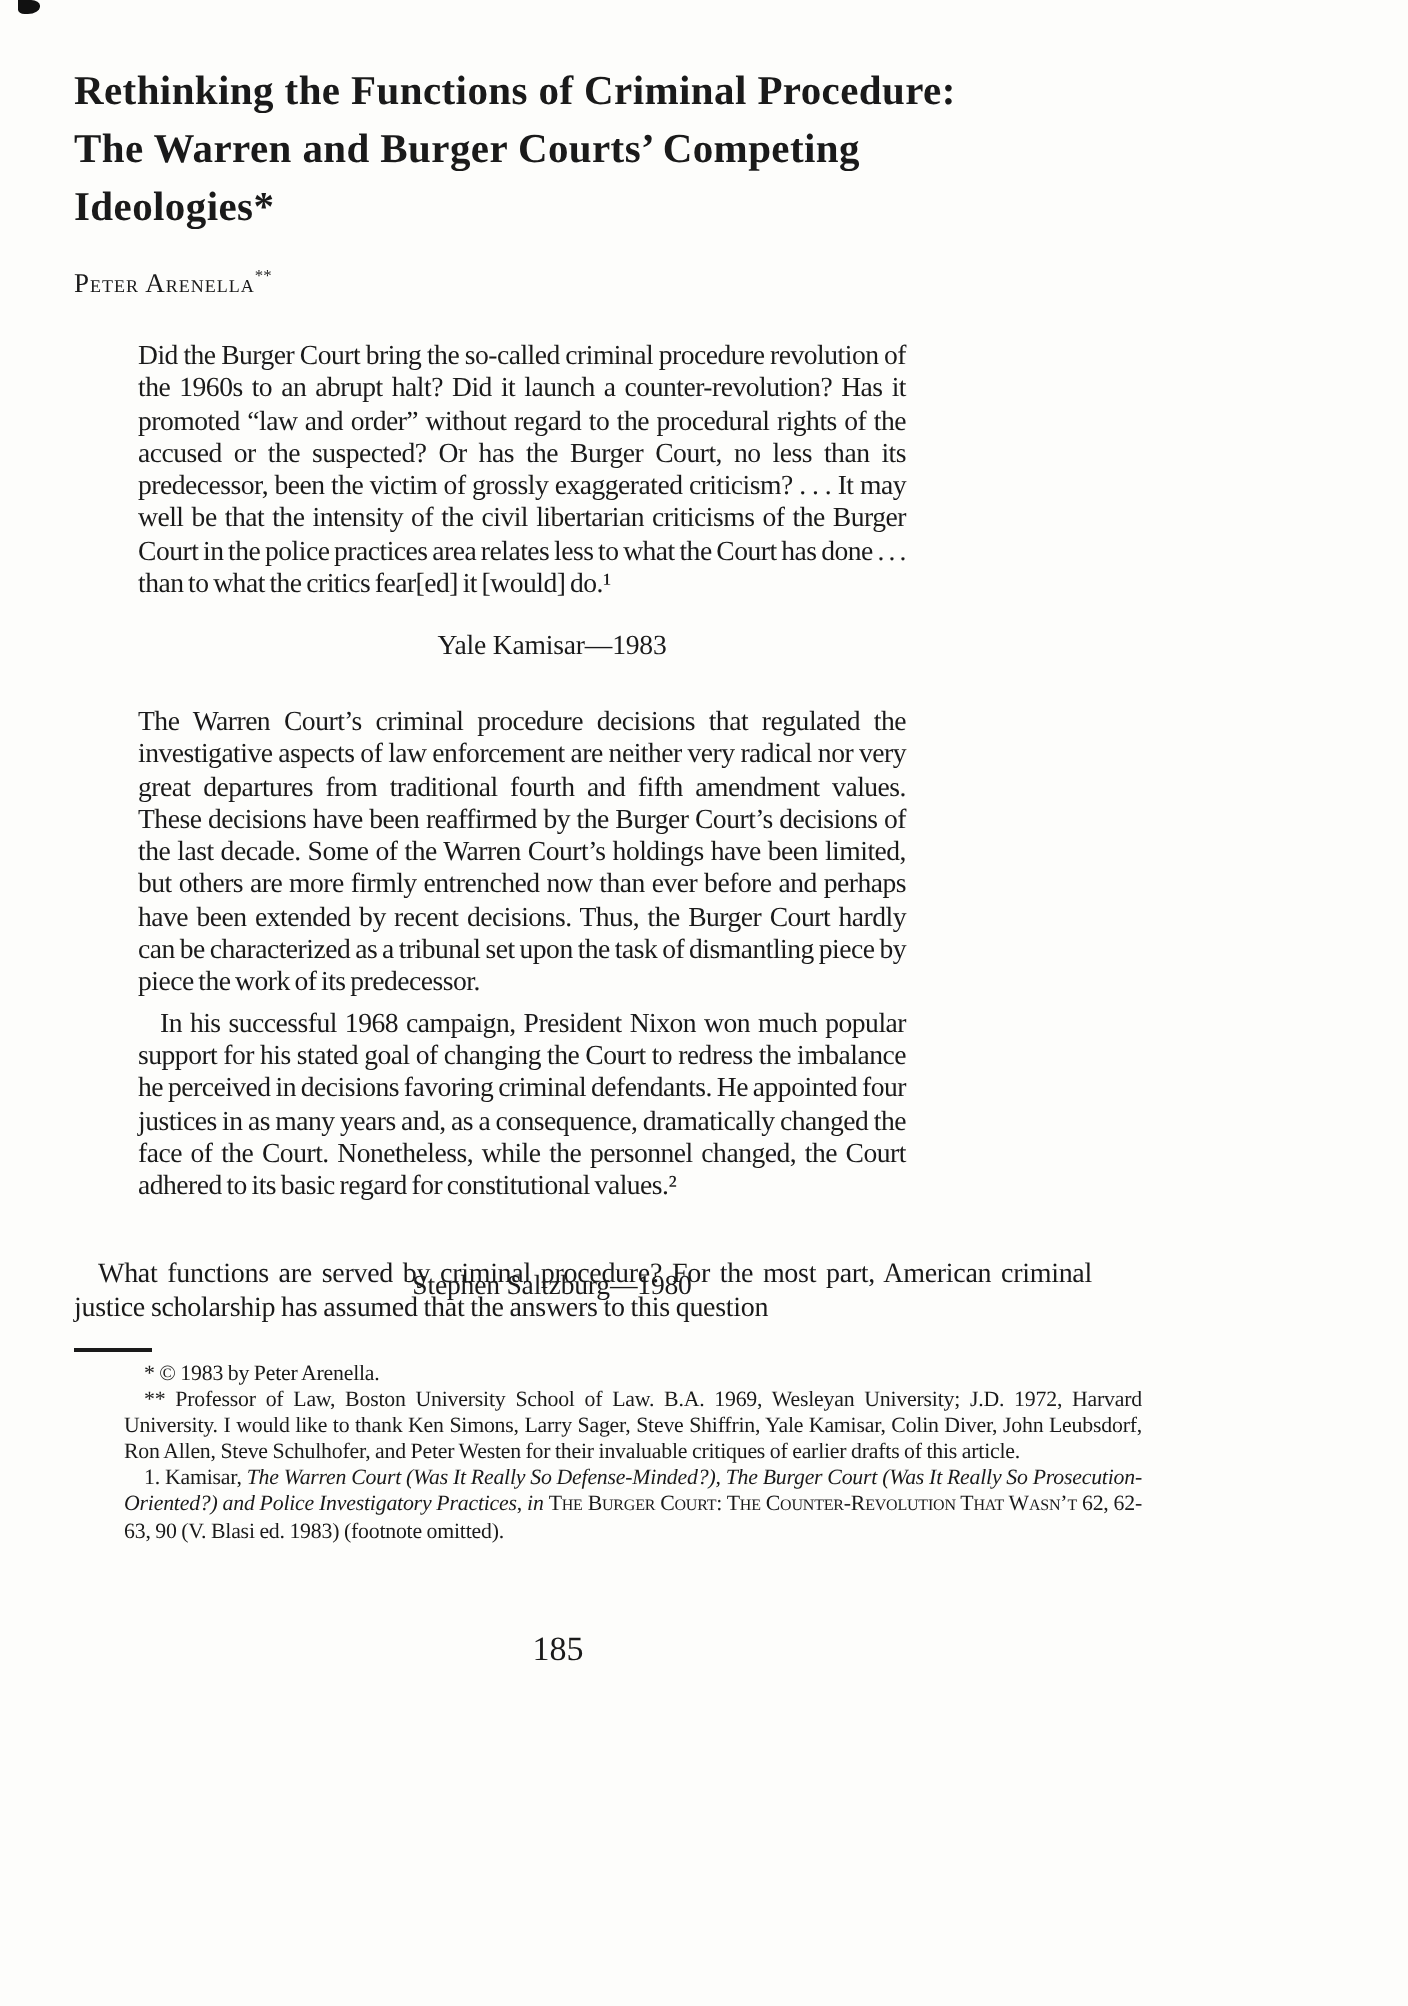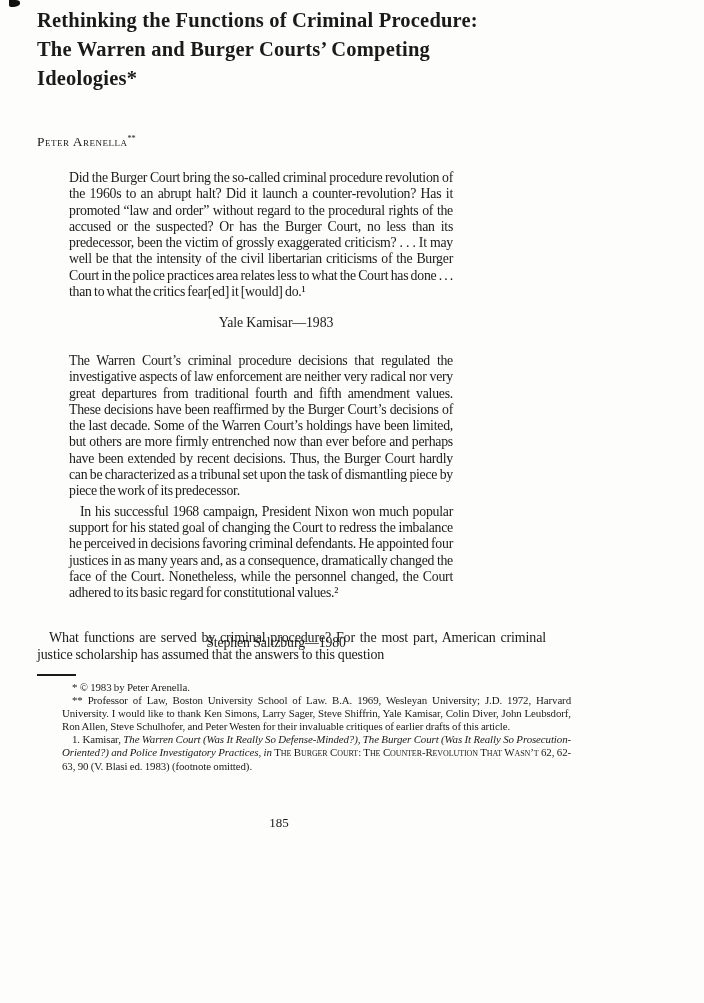--- a/index.html
+++ b/index.html
@@ -9,21 +9,21 @@
     background:#fdfdfb;
     color:#1a1a1a;
     font-family:"Liberation Serif","DejaVu Serif",serif;
     overflow:hidden;
   }
   .artifact{
     position:absolute;left:9px;top:0;width:11px;height:7px;
     background:#111;border-radius:0 40% 55% 30%;
   }
   .title{
-    position:absolute;left:37px;top:6px;width:534px;
+    position:absolute;left:37px;top:32px;width:534px;
     margin:0;
     font-size:20.5px;line-height:29px;font-weight:700;
     letter-spacing:0.2px;
     white-space:pre-line;
   }
   .author{
     position:absolute;left:37px;top:134px;
     font-size:13.5px;
   }
   .author .seg-sc{font-variant:small-caps;letter-spacing:0.5px;margin-top:24px;}
@@ -60,21 +60,21 @@
     font-size:10.9px;line-height:13.1px;
     text-align:justify;
     letter-spacing:-0.1px;word-spacing:-0.3px;margin-left:25px;
   }
   .footnotes p{margin:0;text-indent:10px;}
   .seg-i{font-style:italic;}
   .seg-sc{font-variant:small-caps;}
   sup{font-size:0.62em;line-height:0;}
   .pagenum{
     position:absolute;left:37px;top:815px;width:484px;
-    text-align:center;font-size:13px;
+    text-align:center;font-size:17px;
   }
 </style>
 </head>
 <body>
 
 <div class="page">
 
   <div class="artifact"></div>
 
   <h1 class="title">Rethinking the Functions of Criminal Procedure:

